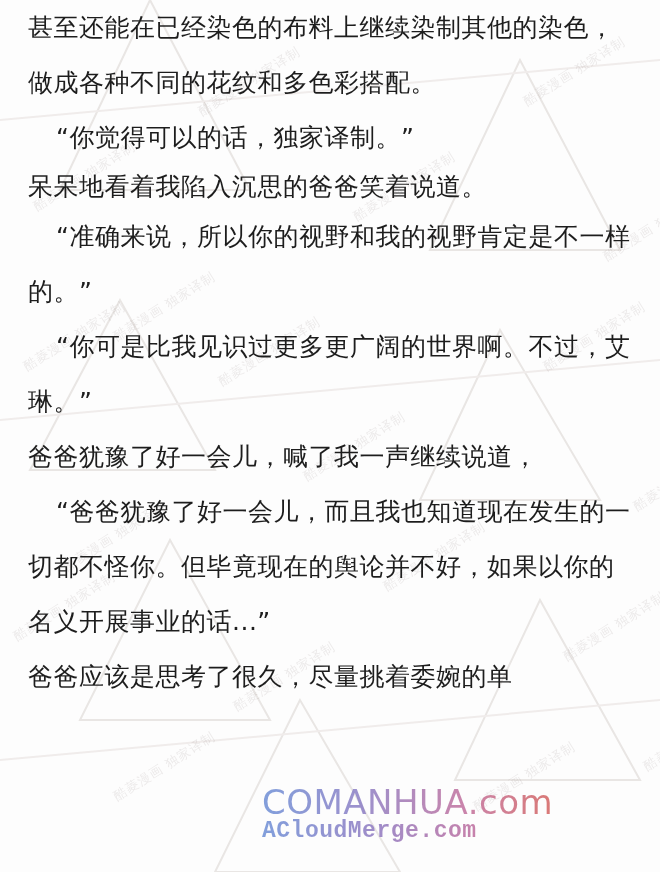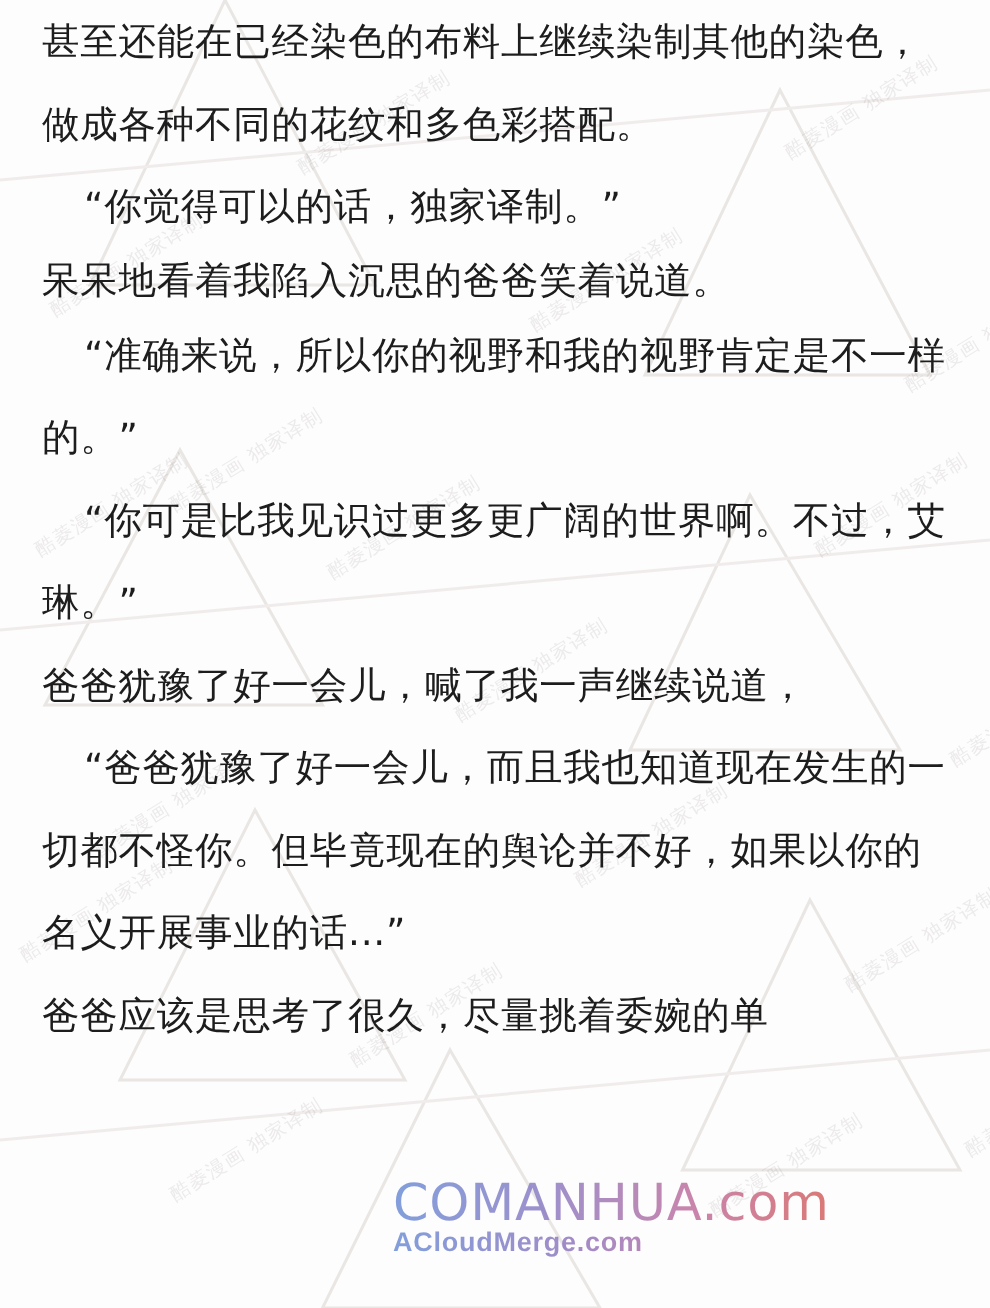--- a/index.html
+++ b/index.html
@@ -85,24 +85,24 @@
     letter-spacing: 0.5px;
     font-family: "DejaVu Sans", "Liberation Sans", sans-serif;
     background: linear-gradient(90deg, #6d8fd6 0%, #8d7ec4 35%, #c2709d 70%, #d4635f 100%);
     -webkit-background-clip: text;
     background-clip: text;
     color: transparent;
     opacity: 0.85;
   }
   .site-wm .line2 {
     margin-top: -4px;
-    font-size: 18px;
+    font-size: 23px;
     font-weight: bold;
     letter-spacing: 0.5px;
-    font-family: Liberation Sans, sans-serif;
+    font-family: Liberation Mono, monospace;
     background: linear-gradient(90deg, #6d8fd6 0%, #9079c0 40%, #c06c9c 75%, #d4635f 100%);
     -webkit-background-clip: text;
     background-clip: text;
     color: transparent;
     opacity: 0.85;
   }
 </style>
 </head>
 <body>
 

